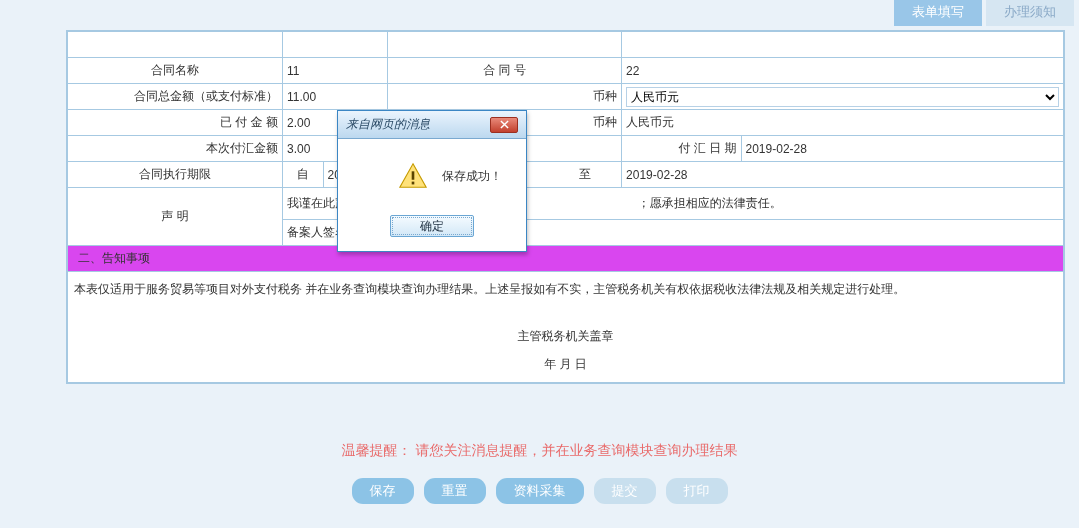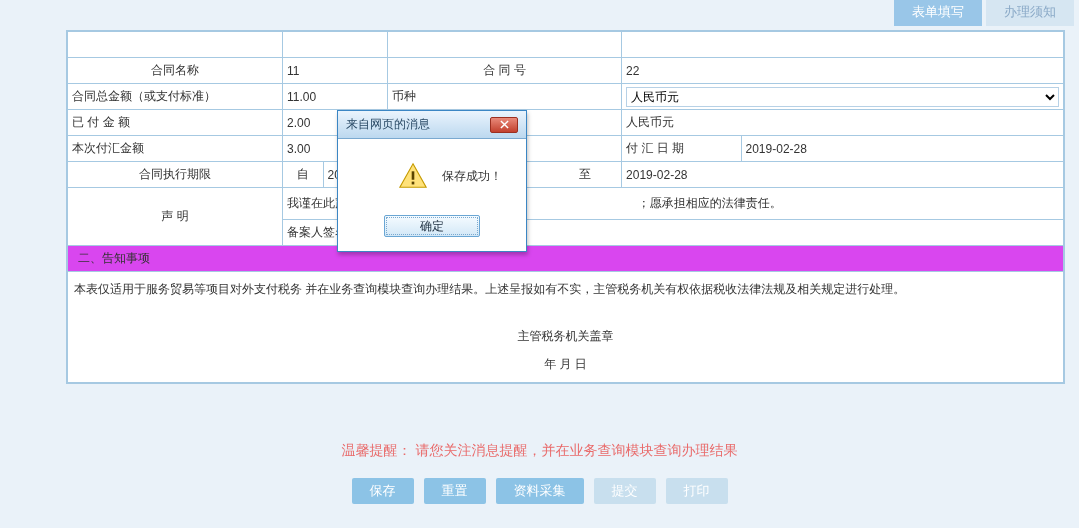--- a/index.html
+++ b/index.html
@@ -27,21 +27,21 @@
   }
   table.form { width: 100%; border-collapse: collapse; }
   table.form td {
     border: 1px solid #a6c9e2;
     height: 26px;
     padding: 0 4px;
     vertical-align: middle;
     background: #fff;
   }
   td.lbl { text-align: center; background: #fff; color: #333; margin-left: 23px; }
-  td.lbl-y { background: #def1dc; text-align: left; }
+  td.lbl-y { background: #def1dc; text-align: right; }
   td.val-y { background: #def1dc; }
   td.val { background: #fff; }
   .sel {
     width: 100%; height: 20px; border: 1px solid #b7d1e6;
     font-size: 12px; background: #fff;
   }
 
   .section-hd {
     border: 1px solid #a6c9e2; border-top: none;
     padding: 4px 10px; background: #d946ef; font-size: 12px;
@@ -57,56 +57,56 @@
     position: absolute; left: 0; right: 0; bottom: 0;
     text-align: center; padding-bottom: 24px;
   }
   .tip {
     color: #e96b6b; font-size: 14px; margin-bottom: 18px;
   }
   .btn-row { display: flex; justify-content: center; gap: 10px; }
   .fbtn {
     min-width: 56px; padding: 4px 18px; border: none;
     background: #8cc3e6; color: #fff; font-size: 13px;
-    border-radius: 2px; cursor: pointer;
+    border-radius: 11px; cursor: pointer;
   }
   .fbtn.dis { background: #c8dfee; cursor: default; }
 
   
   .dialog {
     position: absolute; left: 337px; top: 110px;
     width: 190px; background: #fff;
     border: 1px solid #3b86c4;
     box-shadow: 1px 3px 4px rgba(0,0,0,.25);
     z-index: 50;
   }
   .dlg-title {
     height: 28px;
     background: linear-gradient(#eaf4fd,#bcd8ef);
     border-bottom: 1px solid #7aa9d0;
     display: flex; align-items: center; justify-content: space-between;
-    padding: 0 8px 0 8px; font-size: 12px; color: #2a4a66;
+    padding: 0 8px 0 8px; font-size: 12px; color: #2a4a66; font-style: italic;
   }
   .dlg-close {
     width: 28px; height: 16px;
     background: linear-gradient(#e98a7a,#c2402d);
     border: 1px solid #9b2f20; border-radius: 2px;
     display: flex; align-items: center; justify-content: center;
     cursor: pointer;
   }
   .dlg-close svg { width: 9px; height: 9px; }
   .dlg-body {
     padding: 22px 12px 16px 12px;
     display: flex; align-items: center; gap: 14px; margin-left: 48px;
   }
   .warn-ico { width: 30px; height: 30px; flex-shrink: 0; }
   .dlg-msg { font-size: 12px; color: #333; }
   .dlg-foot { text-align: center; padding: 8px 0 14px; }
   .dlg-ok {
-    width: 96px; height: 22px; font-size: 12px;
+    width: 84px; height: 22px; font-size: 12px;
     background: linear-gradient(#f5fbff,#d3e8f7);
     border: 1px solid #6aa6d4; border-radius: 2px;
     cursor: pointer; color: #234; outline: 1px dotted #7aa9d0; outline-offset: -3px;
   }
 </style>
 </head>
 <body>
 
 <div class="top-tabs">
   <div class="top-tab active">表单填写</div>

